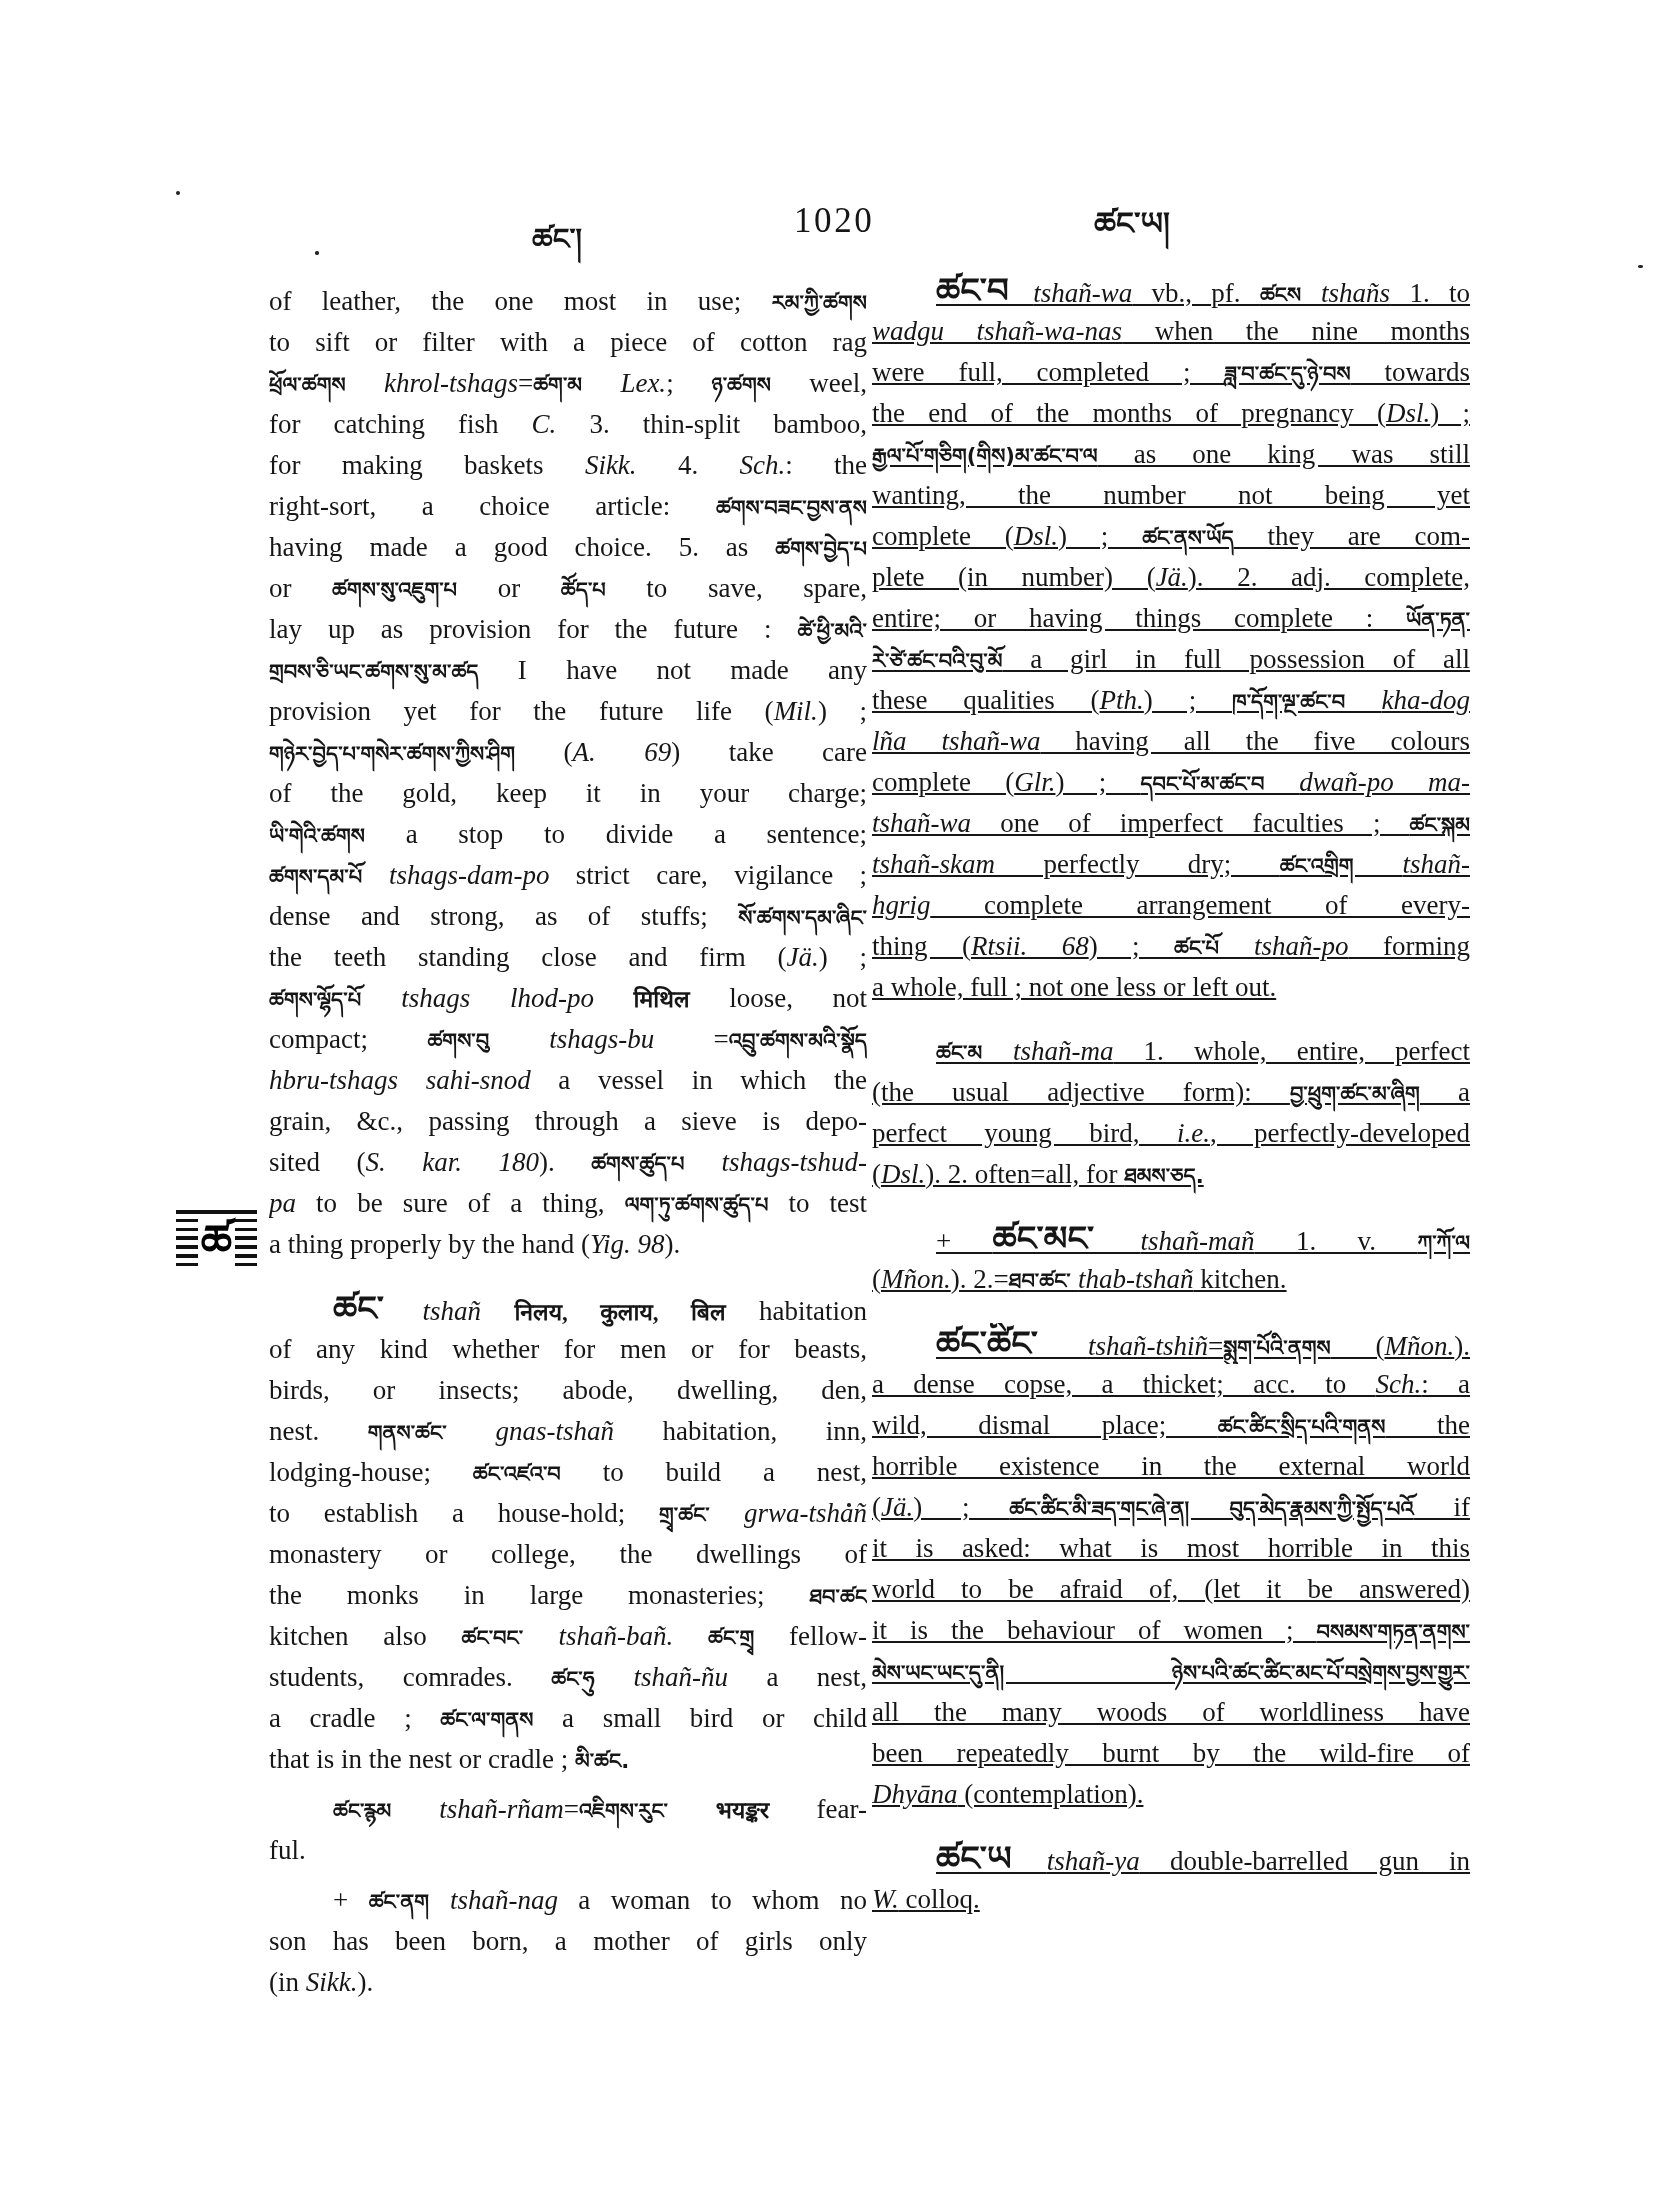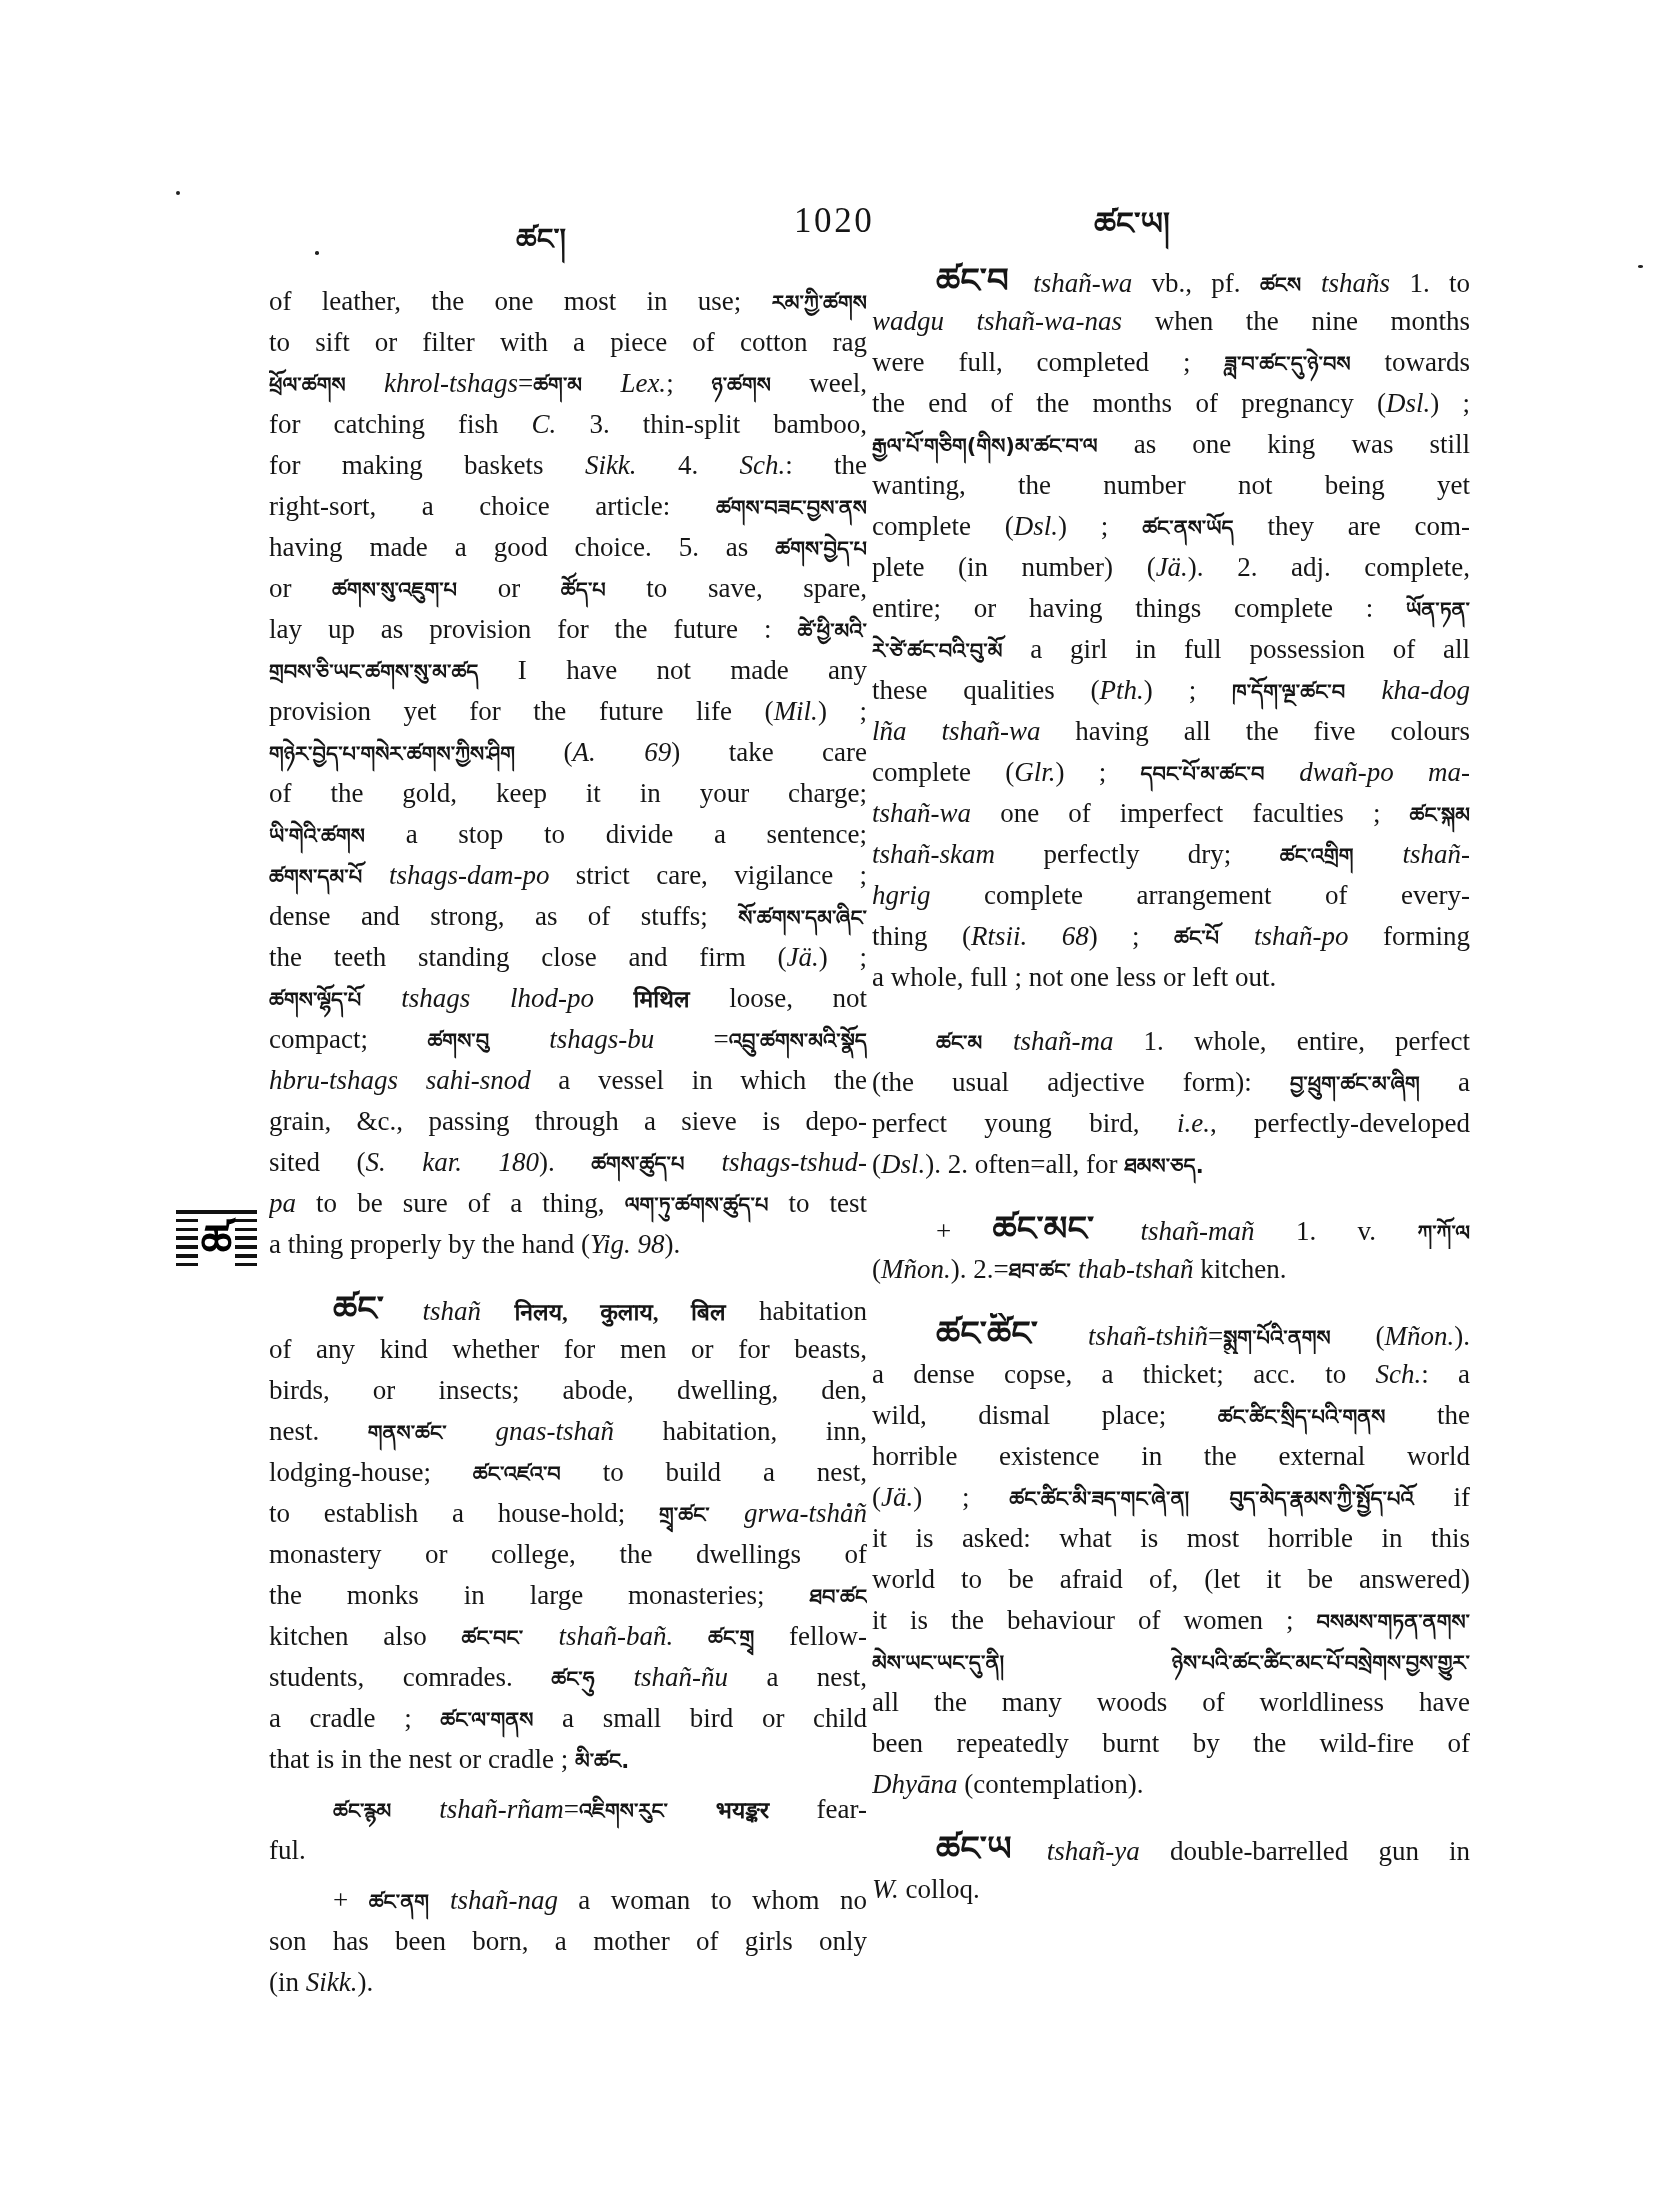--- a/index.html
+++ b/index.html
@@ -1,26 +1,26 @@
 <!DOCTYPE html>
 <html style="font-size:14px"><head>
 <meta charset="utf-8">
 <style>
   html,body{margin:0;padding:0;}
   body{
     width:1654px;height:2206px;position:relative;background:#ffffff;
     font-family:"Liberation Serif", serif;color:#161616;overflow:hidden;
   }
   .hdr{position:absolute;white-space:nowrap;}
-  .h-left{left:516px;top:206px;font-size:29px;font-weight:bold;font-family:"DejaVu Sans",sans-serif;}
+  .h-left{left:532px;top:206px;font-size:29px;font-weight:bold;font-family:"DejaVu Sans",sans-serif;}
   .h-num{left:794px;top:201px;font-size:35px;letter-spacing:2.6px;}
   .h-right{left:1094px;top:189px;font-size:31px;font-weight:bold;font-family:"DejaVu Sans",sans-serif;}
   .col{position:absolute;width:598px;font-size:27px;line-height:41px;}
   .col-left{left:269px;top:281px;}
-  .col-right{left:872px;top:260px;}
+  .col-right{left:872px;top:270px;text-decoration:underline;}
   .line{
     white-space:nowrap;overflow:hidden;
     text-align:justify;text-align-last:justify;
     height:41px;
   }
   .line.e{text-align:right;text-align-last:left;}
   .line.i{text-indent:64px;}
   .line.g{margin-top:23px;}
   .line.gs{margin-top:8.8px;}
   .si{font-style:italic;}

